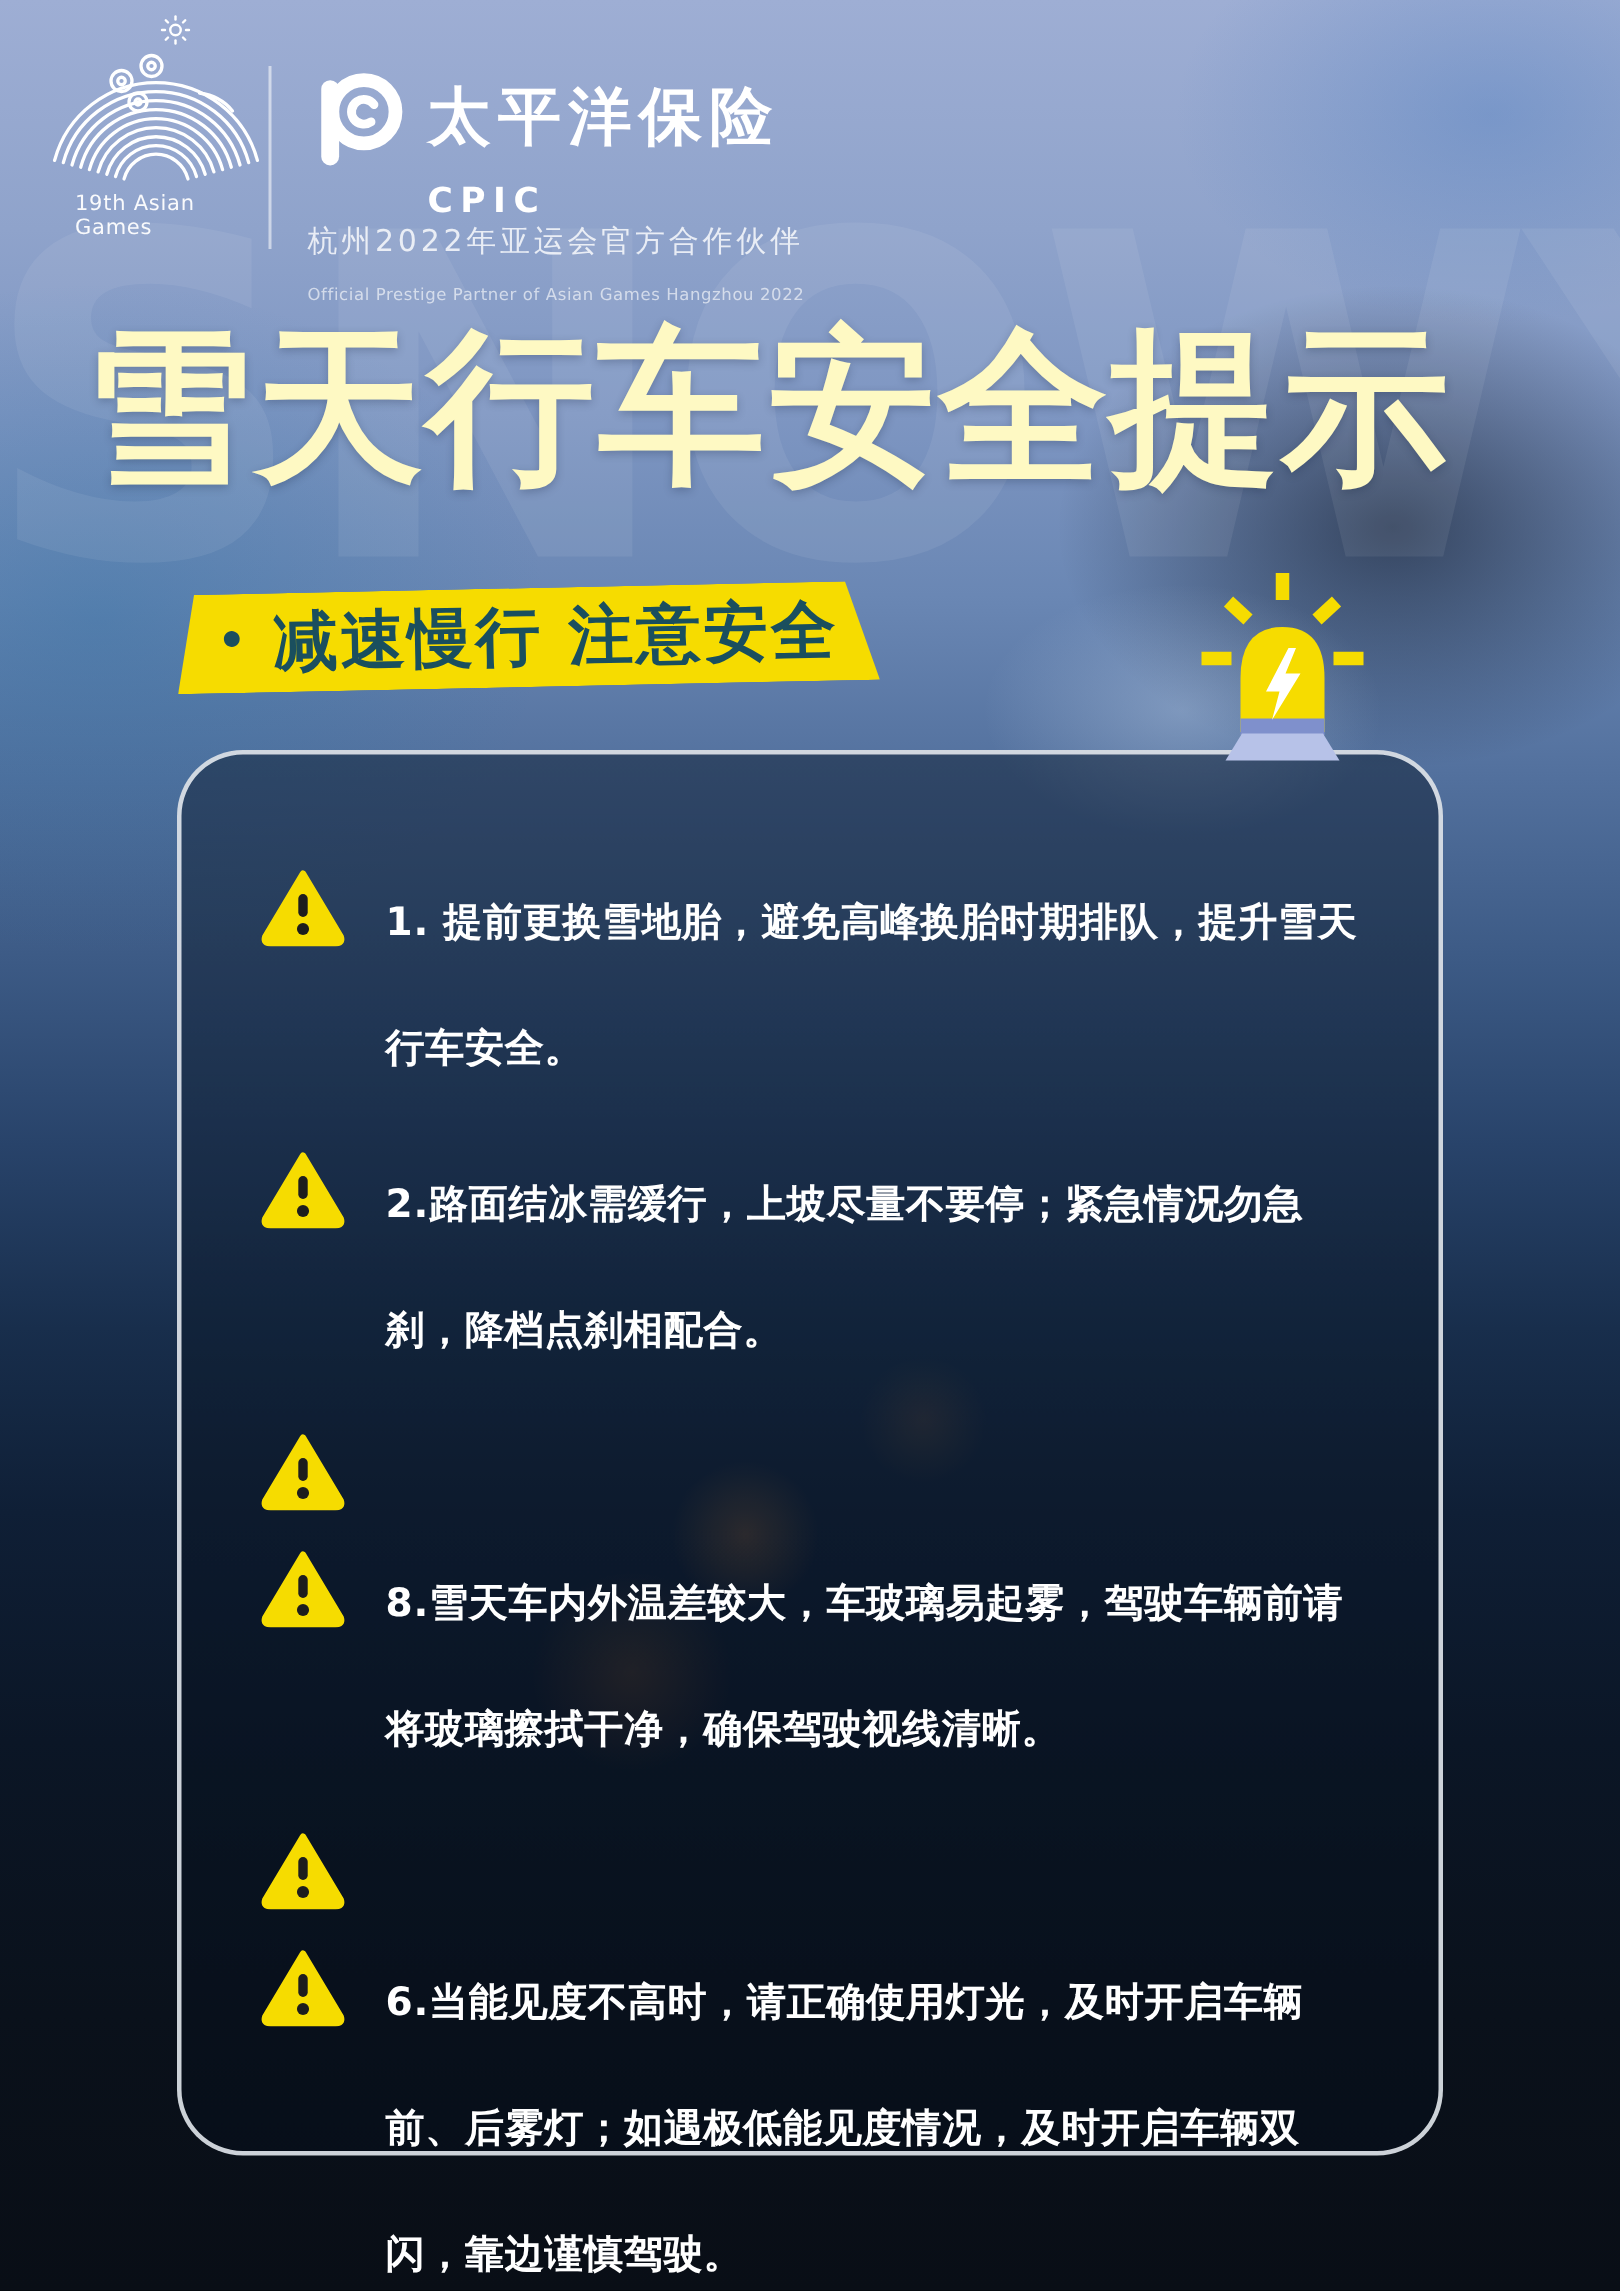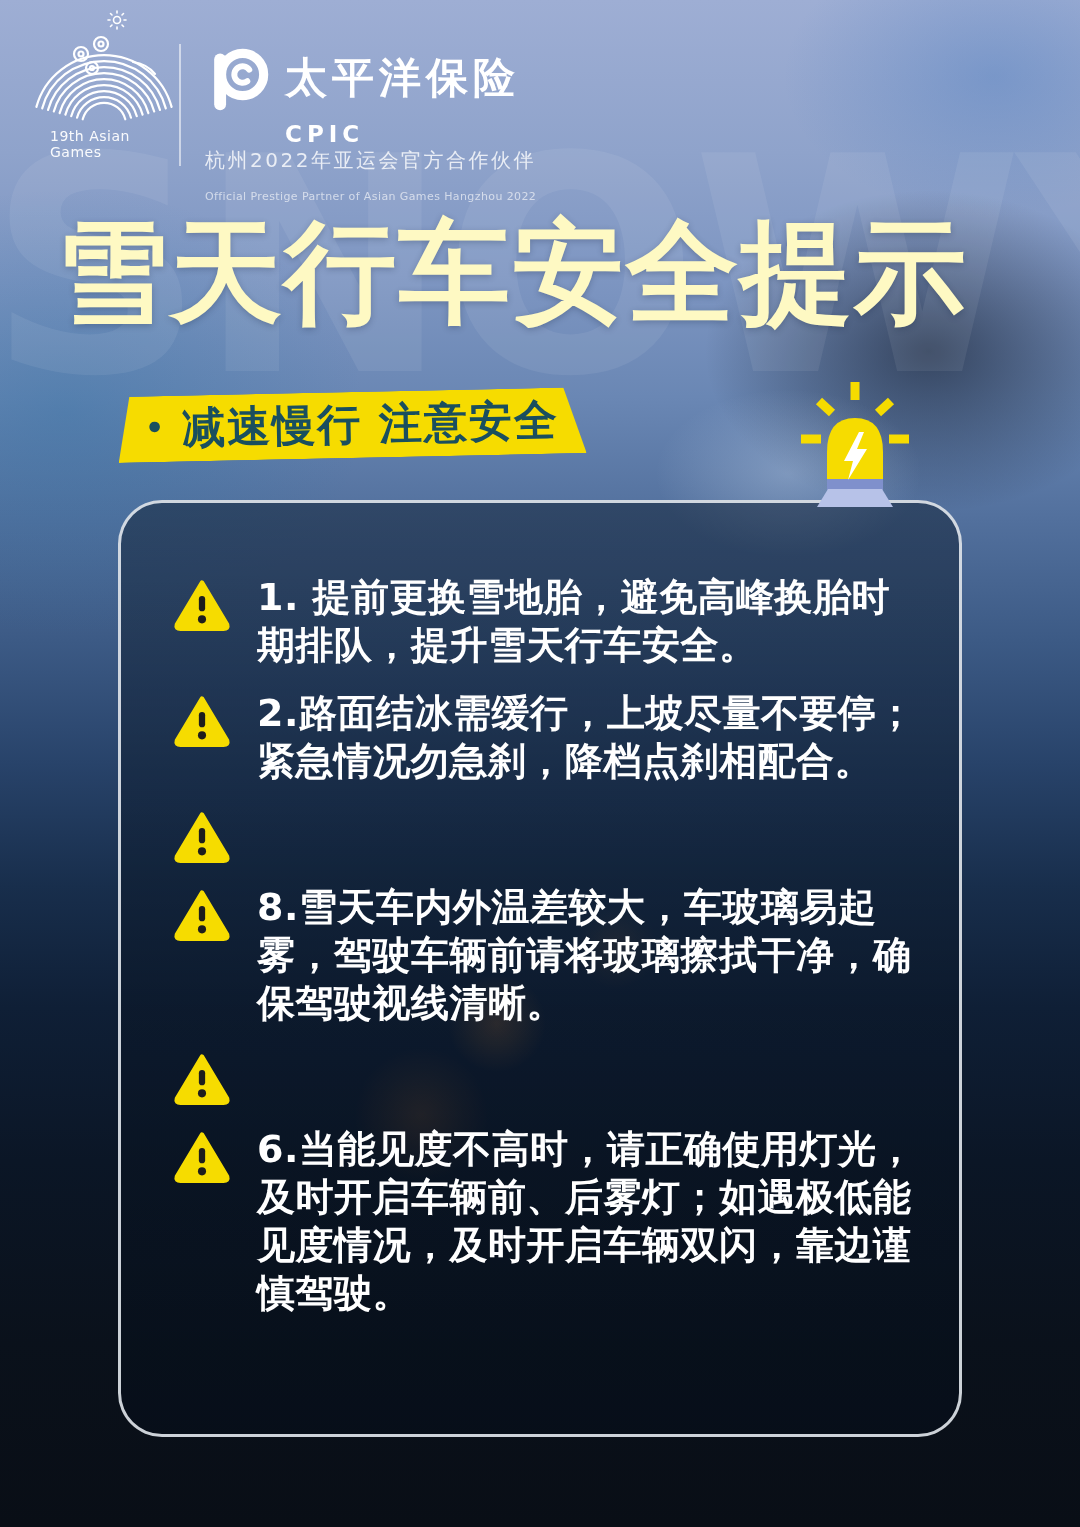--- a/index.html
+++ b/index.html
@@ -74,21 +74,21 @@
   
   .tips-box{
     position:absolute; left:118px; top:500px; width:844px; height:937px;
     border:3px solid rgba(232,237,242,.88); border-radius:44px;
     background:linear-gradient(180deg, rgba(16,32,52,.52), rgba(6,14,26,.52));
     padding:70px 44px 0 52px; z-index:2;
   }
   .tip{ display:flex; align-items:flex-start; margin-bottom:20px; }
   .tip svg{ flex:none; margin:6px 26px 0 0; }
   .tip p{
-    font-size:38px; line-height:48px; font-weight:600; color:#fff;
+    font-size:26px; line-height:84px; font-weight:600; color:#fff;
     letter-spacing:.5px;
   }
 </style>
 </head>
 <body>
 
 <div class="poster">
   <div class="bg"></div>
   <div class="watermark">SNOWY</div>
 

